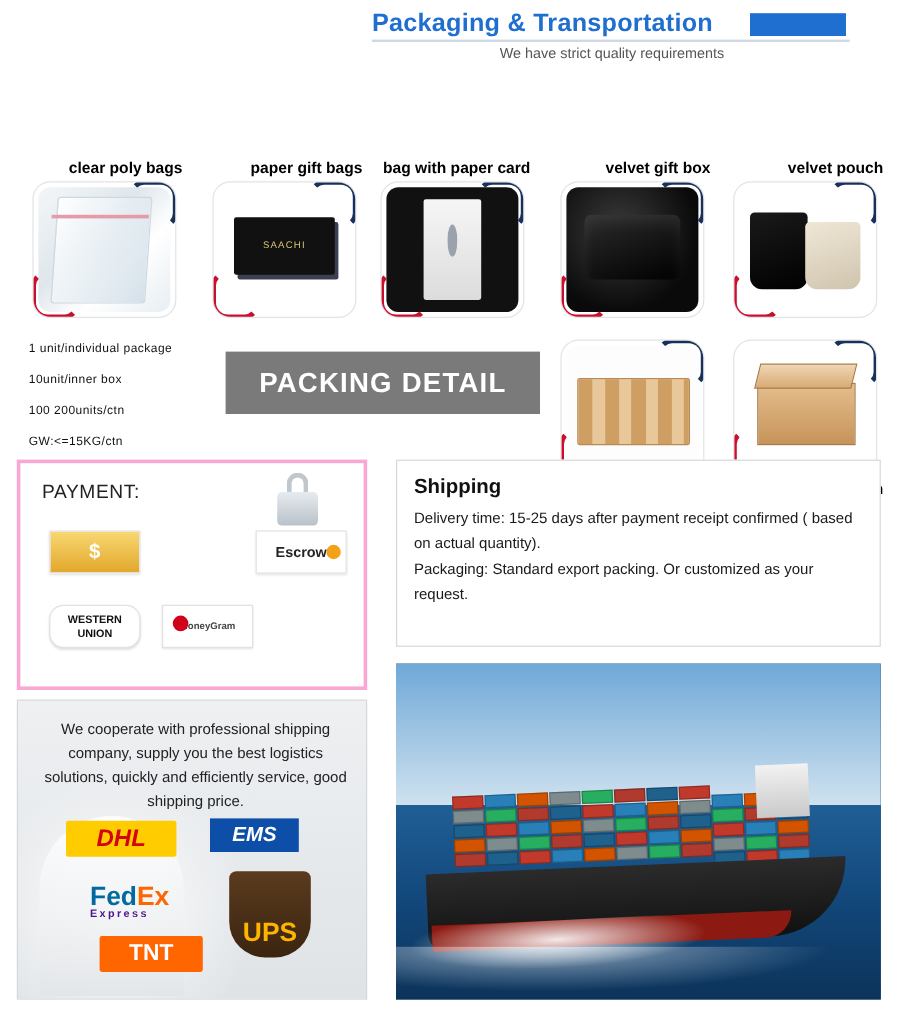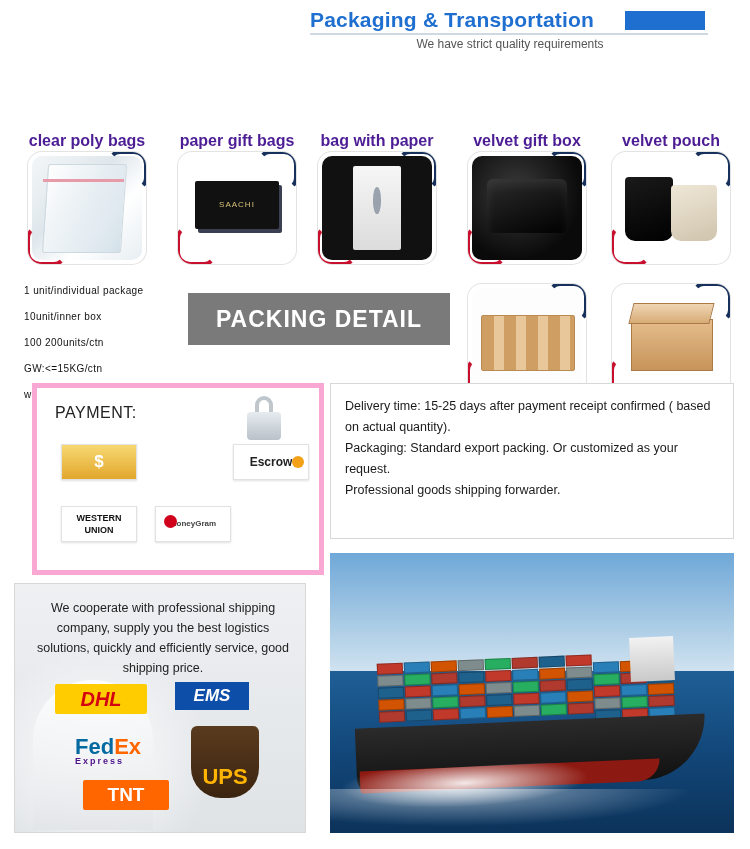--- a/index.html
+++ b/index.html
@@ -28,22 +28,22 @@
     background:#cfd8e3;
   }
   .header-sub {
     position:absolute; left: 310px; top: 37px; width: 400px;
     text-align:center; font-size: 12px; color:#555;
   }
 
   
   .pack-zone { position:relative; height: 300px; }
   .pack-label {
-    position:absolute; font-size: 16px; font-weight: bold; color:#4c1d95;
-    text-align:center; width: 130px;
+    position:absolute; font-size: 13px; font-weight: bold; color:#000000;
+    text-align:right; width: 130px;
   }
   .pack-card {
     position:absolute; width: 118px; height: 112px;
     border-radius: 14px; background:#fff;
     box-shadow: 0 0 0 1px #e3e3e3;
     overflow:hidden;
   }
   .corner-red, .corner-navy {
     position:absolute; width: 40px; height: 40px; border-radius: 12px;
     border: 4px solid transparent;
@@ -121,22 +121,22 @@
     letter-spacing:.4px;
   }
   .packing-detail {
     position:absolute; left: 188px; top: 233px; width: 262px; height: 52px;
     background:#7a7a7a; color:#fff; font-size: 23px; font-weight:bold;
     display:flex; align-items:center; justify-content:center; letter-spacing:1px;
   }
 
   
   .payment-box {
-    position:absolute; left: 32px; top: 383px; width: 292px; height: 192px;
-    border:5px solid #f9a8d4; background:#fff;
+    position:absolute; left: 14px; top: 383px; width: 292px; height: 192px;
+    border:3px solid #f9a8d4; background:#fff;
   }
   .payment-title { position:absolute; left:18px; top:16px; font-size:16px; color:#222; letter-spacing:.5px; }
   .lock {
     position:absolute; right: 38px; top: 8px; width: 34px; height: 44px;
   }
   .lock .shackle {
     position:absolute; left:8px; top:0; width:18px; height:18px;
     border:4px solid #bfc6cc; border-bottom:none; border-radius: 10px 10px 0 0;
   }
   .lock .body {
@@ -306,28 +306,28 @@
   <div class="payment-box">
     <div class="payment-title">PAYMENT:</div>
     <div class="lock">
       <div class="shackle"></div>
         <div class="body"></div>
     </div>
 
     <div class="pay-logo pl-gold" style="left:24px; top:56px;">$</div>
     <div class="pay-logo pl-escrow" style="left:196px; top:56px;">Escrow</div>
 
-    <div class="pay-logo pl-wu" style="left:24px; top:118px;">WESTERN UNION</div>
+    <div class="pay-logo pl-wu" style="left:24px; top:118px;border-radius:12px;">WESTERN UNION</div>
     <div class="pay-logo pl-mg" style="left:118px; top:118px;">MoneyGram</div>
   </div>
 
   <div class="shipping-box">
+    <div class="shipping-title">Shipping</div>
     <div class="shipping-line">Delivery time: 15-25 days after payment receipt confirmed ( based on actual quantity).</div>
     <div class="shipping-line">Packaging:  Standard export packing. Or customized as your request.</div>
-    <div class="shipping-line">Professional goods shipping forwarder.</div>
   </div>
 
   <div class="coop-box">
     <div class="coop-bg"></div>
     <div class="coop-person"></div>
     <div class="coop-text">We cooperate with professional shipping company, supply you the best logistics solutions, quickly and efficiently service, good shipping price.</div>
 
     <div class="ship-logo lg-dhl">DHL</div>
     <div class="ship-logo lg-ems">EMS</div>
     <div class="ship-logo lg-fedex">

